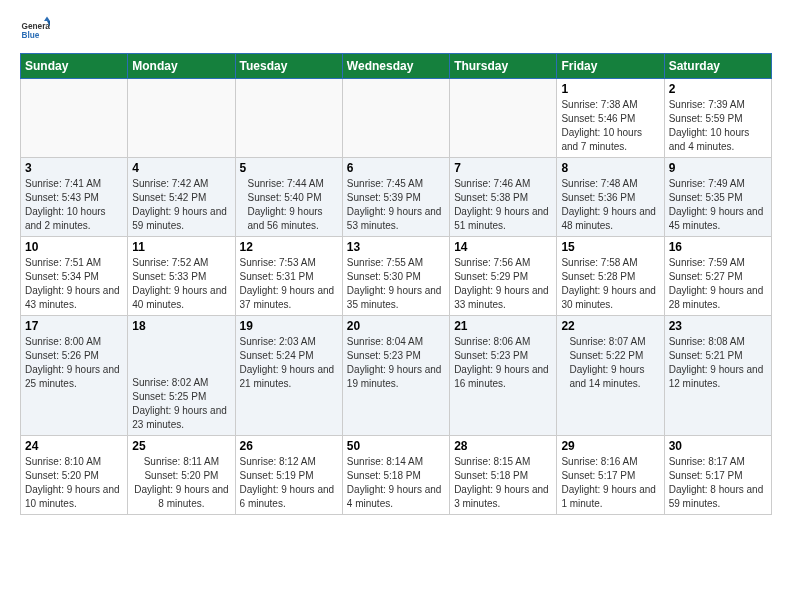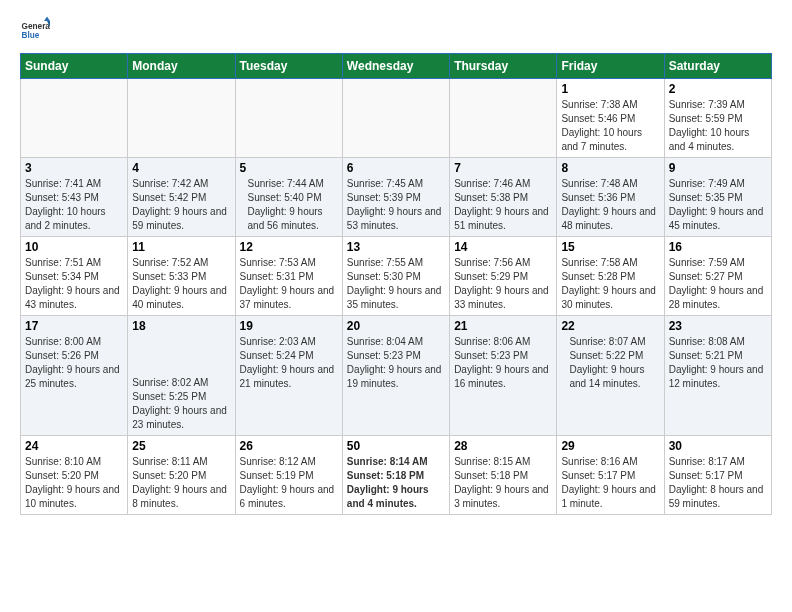--- a/index.html
+++ b/index.html
@@ -270,33 +270,33 @@
         </tr>
         <tr>
           <td>
             <span class="day-num">24</span>
             <div class="day-info" style="white-space: pre-line;">Sunrise: 8:10 AM
 Sunset: 5:20 PM
 Daylight: 9 hours and 10 minutes.</div>
           </td>
           <td>
             <span class="day-num">25</span>
-            <div class="day-info" style="white-space: pre-line;">Sunrise: 8:11 AM
+            <div class="day-info" style="white-space: pre-line; text-align: center;">Sunrise: 8:11 AM
 Sunset: 5:20 PM
 Daylight: 9 hours and 8 minutes.</div>
           </td>
           <td>
             <span class="day-num">26</span>
             <div class="day-info" style="white-space: pre-line;">Sunrise: 8:12 AM
 Sunset: 5:19 PM
 Daylight: 9 hours and 6 minutes.</div>
           </td>
           <td>
             <span class="day-num">50</span>
-            <div class="day-info" style="white-space: pre-line; font-weight: bold;">Sunrise: 8:14 AM
+            <div class="day-info" style="white-space: pre-line;">Sunrise: 8:14 AM
 Sunset: 5:18 PM
 Daylight: 9 hours and 4 minutes.</div>
           </td>
           <td>
             <span class="day-num">28</span>
             <div class="day-info" style="white-space: pre-line;">Sunrise: 8:15 AM
 Sunset: 5:18 PM
 Daylight: 9 hours and 3 minutes.</div>
           </td>
           <td>

